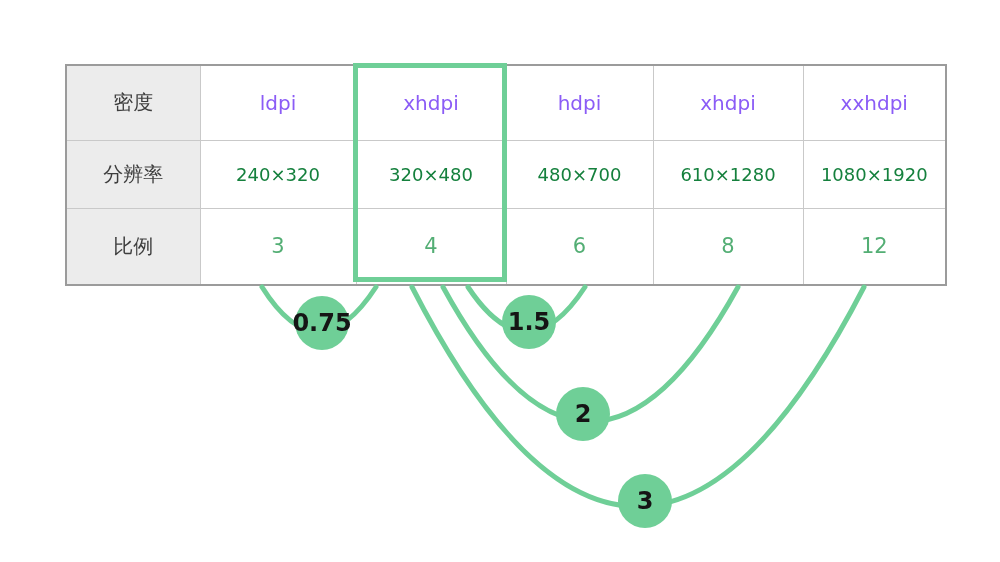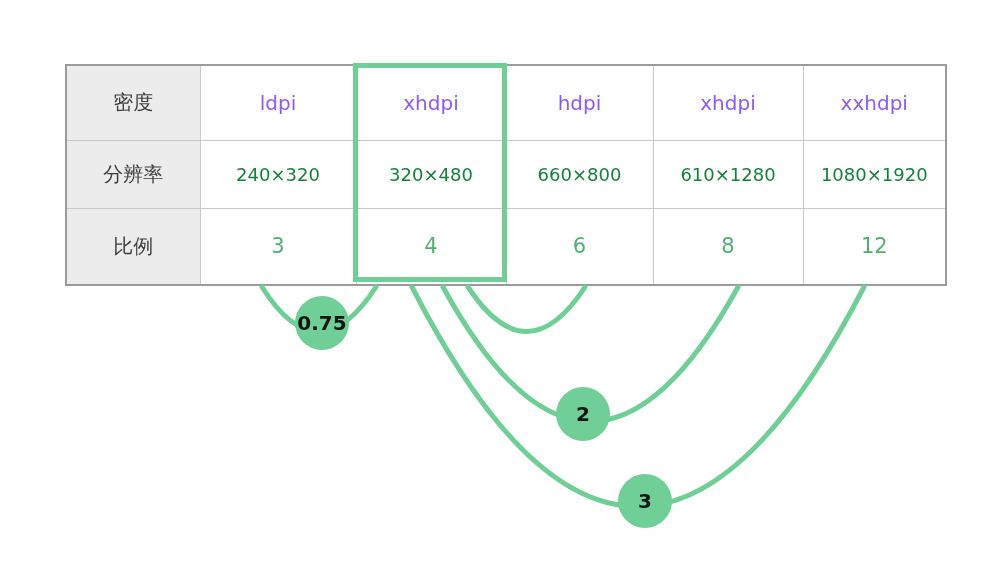--- a/index.html
+++ b/index.html
@@ -55,21 +55,21 @@
     z-index:2;pointer-events:none;
   }
   svg.arcs path{
     fill:none;stroke:var(--accent-green);stroke-width:5;stroke-linecap:round;
   }
   
   .badge{
     position:absolute;width:54px;height:54px;border-radius:50%;
     background:var(--accent-green);
     display:flex;align-items:center;justify-content:center;
-    font-size:20px;font-weight:600;color:#151515;
+    font-size:24px;font-weight:600;color:#151515;
     z-index:4;letter-spacing:0;
   }
   .badge-075{left:295px;top:296px;}
   .badge-15 {left:502px;top:295px;}
   .badge-2  {left:556px;top:387px;}
   .badge-3  {left:618px;top:474px;}
 </style>
 </head>
 <body>
 
@@ -97,40 +97,43 @@
       <td class="density">ldpi</td>
       <td class="density">xhdpi</td>
       <td class="density">hdpi</td>
       <td class="density">xhdpi</td>
       <td class="density">xxhdpi</td>
     </tr>
     <tr class="r2">
       <th class="rowhead">分辨率</th>
       <td class="res">240×320</td>
       <td class="res">320×480</td>
-      <td class="res">660×800</td>
+      <td class="res">480×700</td>
       <td class="res">610×1280</td>
       <td class="res">1080×1920</td>
     </tr>
     <tr class="r3">
       <th class="rowhead">比例</th>
       <td class="ratio">3</td>
       <td class="ratio">4</td>
       <td class="ratio">6</td>
       <td class="ratio">8</td>
       <td class="ratio">12</td>
     </tr>
   </tbody>
     </table>
 
   <div class="hl-box"></div>
 
   <div class="badge badge-075">
     <span>0.75</span>
   </div>
+  <div class="badge badge-15">
+    <span>1.5</span>
+  </div>
   <div class="badge badge-2">
     <span>2</span>
   </div>
   <div class="badge badge-3">
     <span>3</span>
   </div>
 
 </div>
 
 </body></html>

